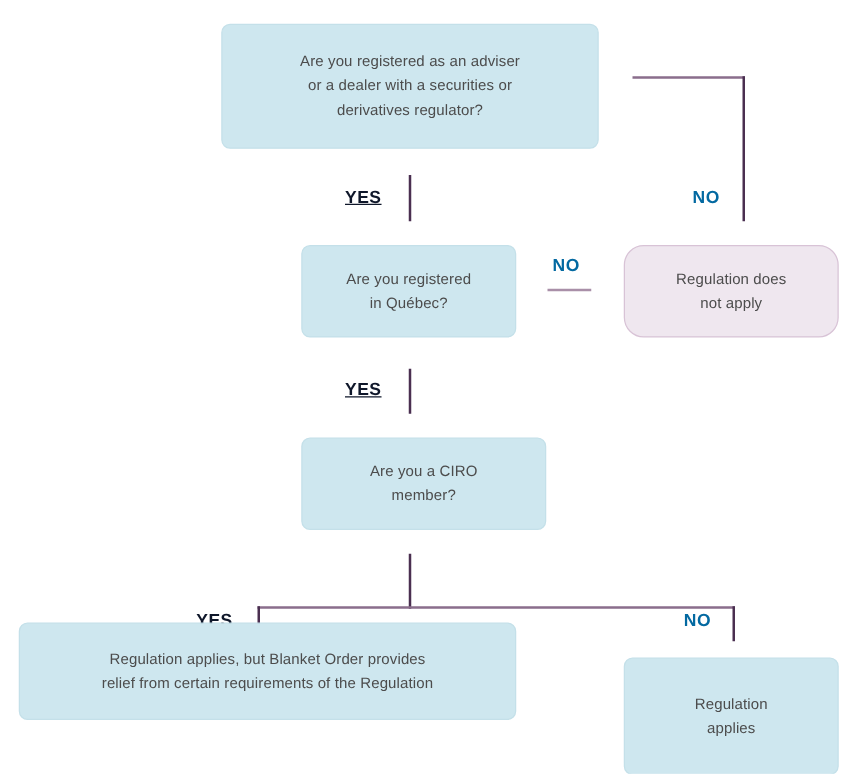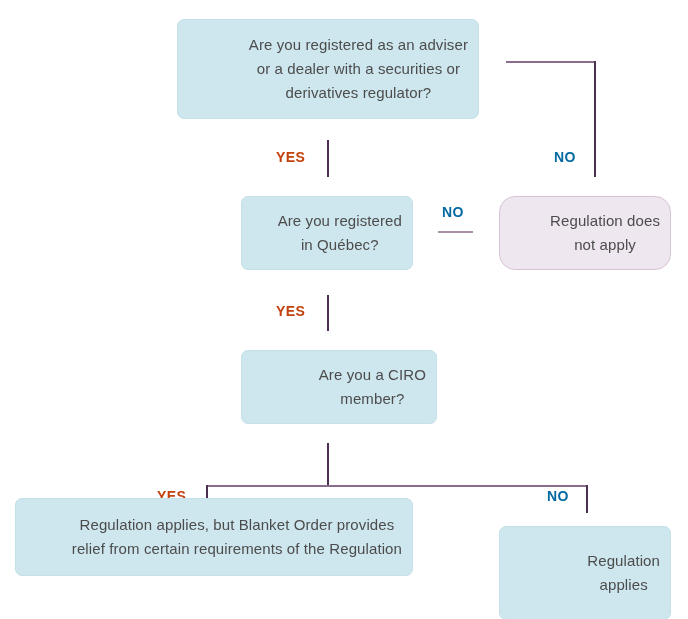--- a/index.html
+++ b/index.html
@@ -24,24 +24,24 @@
     width: 688px;
     height: 619px;
   }
 
   
   .node {
     position: absolute;
     box-sizing: border-box;
     display: flex;
     align-items: center;
-    justify-content: flex-end;
+    justify-content: center;
     text-align: center;
     border-radius: 7px;
-    font-size: 15px;
+    font-size: 12px;
     line-height: 1.62;
     color: #4c4c4c;
     padding: 6px 10px;
     letter-spacing: 0.1px;
   }
   .node-blue {
     background: #cee7ef;
     border: 1px solid #c4e0e9;
   }
   .node-pink {
@@ -72,21 +72,21 @@
   }
 
   
   .branch-label {
     position: absolute;
     font-size: 14px;
     font-weight: bold;
     letter-spacing: 0.4px;
     white-space: nowrap;
   }
-  .label-yes { color: #c2410c; }
+  .label-yes { color: #0f172a; text-decoration: underline; }
   .label-no  { color: #0369a1; }
 </style>
 </head>
 <body>
 
 <div id="flowchart">
 
   <div class="node node-blue" style="left:177px; top:19px; width:302px; height:100px;">
     <span class="node-text">Are you registered as an adviser
 or a dealer with a securities or

